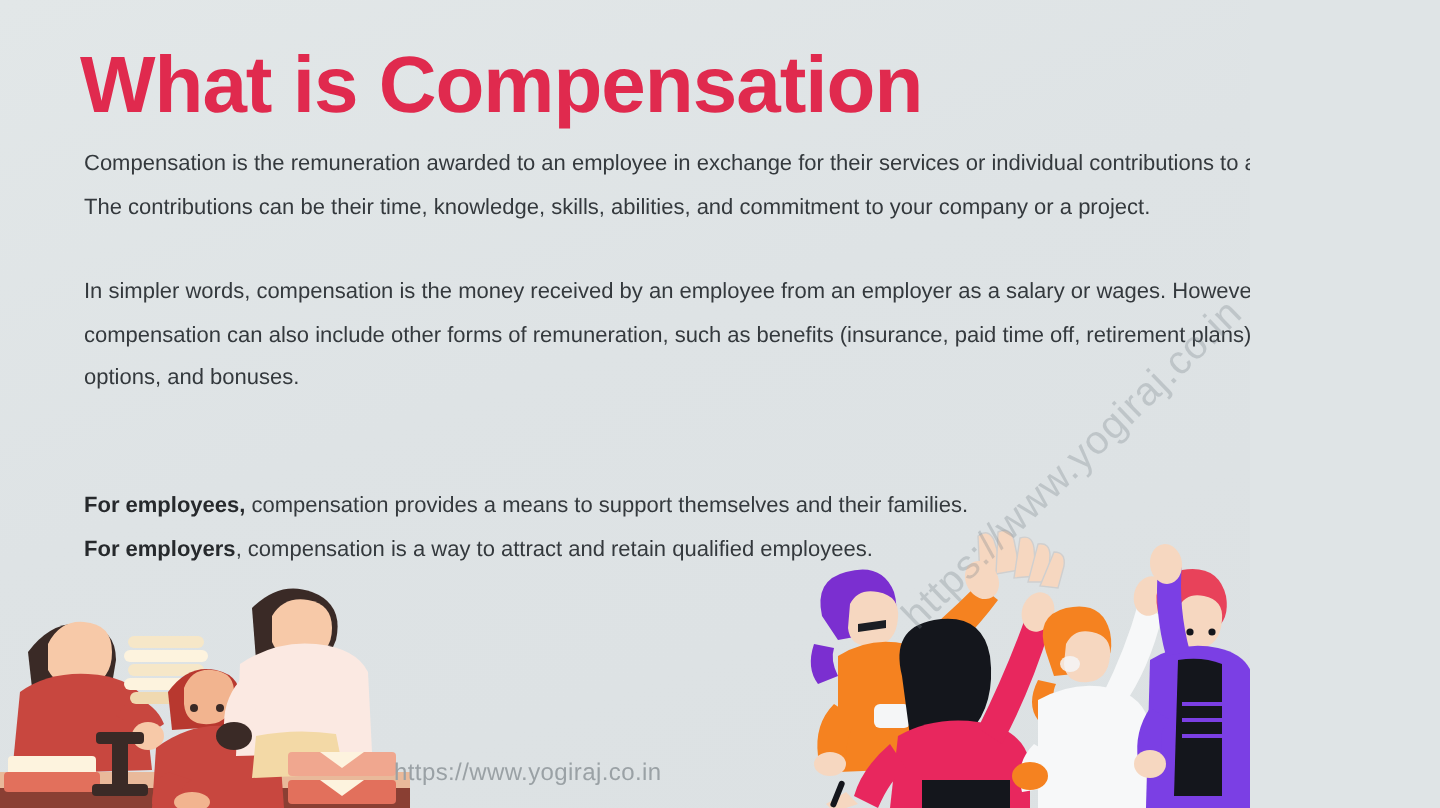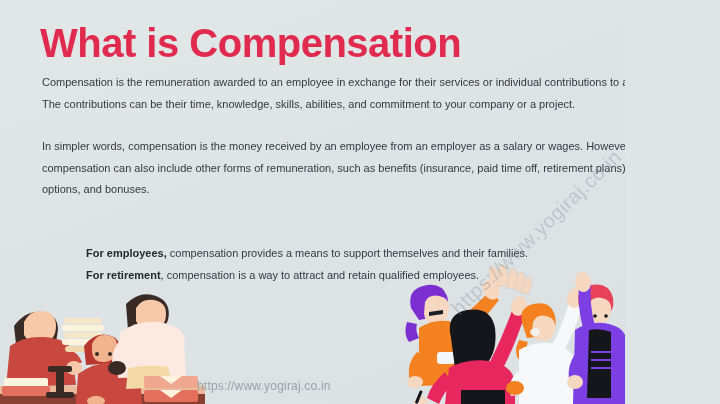--- a/index.html
+++ b/index.html
@@ -41,21 +41,21 @@
     position: absolute;
     left: 42px;
     top: 72px;
     width: 655px;
     font-size: 11px;
     line-height: 21.5px;
     color: #34393d;
   }
   .para { margin: 0 0 21px 0; }
   .para:last-child { margin-bottom: 0; }
-  .para b { font-weight: bold; color: #26292c; margin-left: 44px; }
+  .para b { font-weight: bold; color: #26292c; }
 
   
   .url-footer {
     position: absolute;
     left: 197px;
     top: 379px;
     font-size: 12px;
     letter-spacing: 0.2px;
     color: #9aa1a5;
   }
@@ -85,21 +85,21 @@
 </head>
 <body>
 
 <div id="slide">
 
   <div class="title" style="color: rgb(224, 42, 78);">What is Compensation</div>
 
   <div class="body-copy" style="color: rgb(52, 57, 61);">
     <p class="para"><span>Compensation is the remuneration awarded to an employee in exchange for their services or individual contributions to a business. The contributions can be their time, knowledge, skills, abilities, and commitment to your company or a project.</span></p>
     <p class="para"><span>In simpler words, compensation is the money received by an employee from an employer as a salary or wages. However, compensation can also include other forms of remuneration, such as benefits (insurance, paid time off, retirement plans), stock options, and bonuses.</span></p>
-    <p class="para"><br><b>For employees,</b><span> compensation provides a means to support themselves and their families.</span><br><b>For retirement</b><span>, compensation is a way to attract and retain qualified employees.</span></p>
+    <p class="para"><br><b>For employees,</b><span> compensation provides a means to support themselves and their families.</span><br><b>For employers</b><span>, compensation is a way to attract and retain qualified employees.</span></p>
   </div>
 
   <svg class="illus illus-left" viewBox="0 0 205 122">
 
     <rect x="0" y="104" width="205" height="18" fill="#e9b99a"></rect>
     <rect x="0" y="112" width="205" height="10" fill="#8a3f33"></rect>
 
     <path d="M14 44 q12 -16 28 -14 q16 2 16 18 l-2 12 l-40 2 z" fill="#3a2a26"></path>
     <path d="M24 40 q6 -12 18 -11 q14 1 14 15 q0 14 -12 17 q-14 3 -20 -8 z" fill="#f7c9a8"></path>
     <path d="M10 64 q14 -10 34 -9 q20 1 28 12 l4 36 l-70 2 z" fill="#c8473f"></path>

